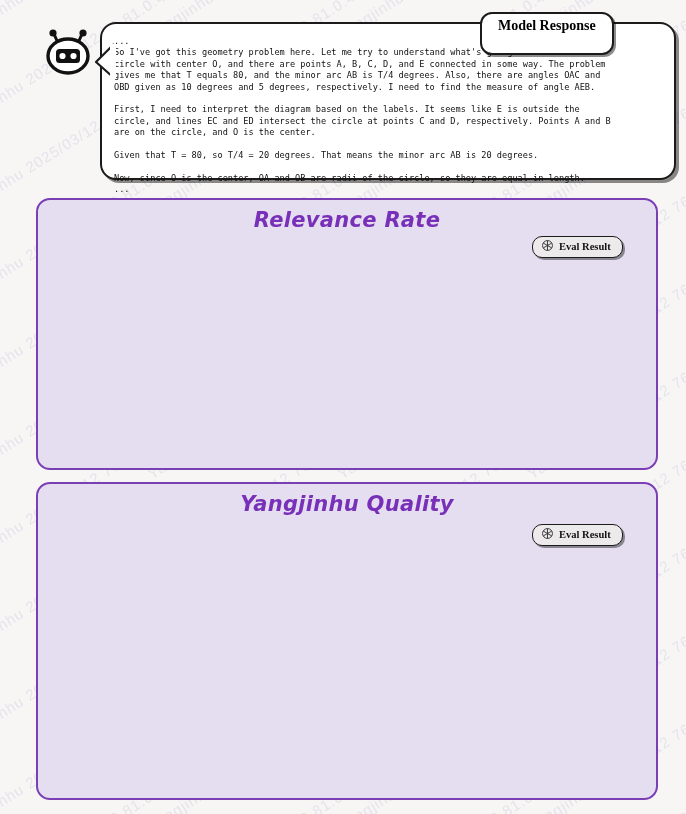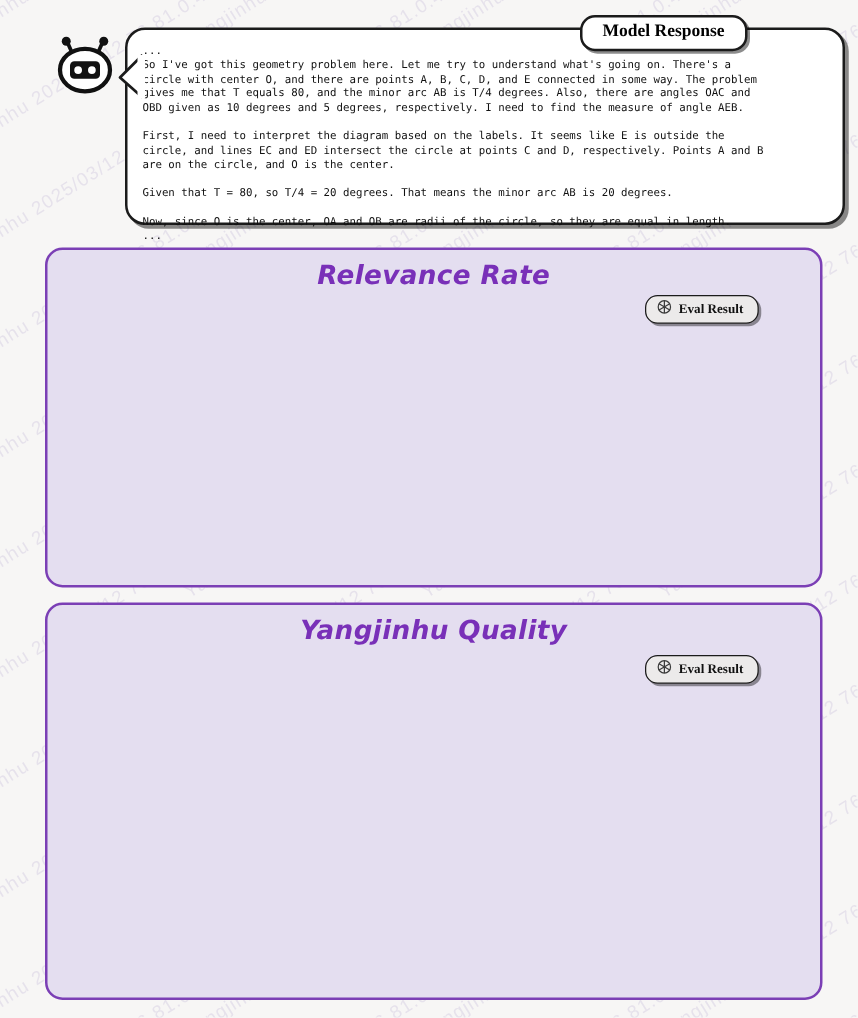--- a/index.html
+++ b/index.html
@@ -33,23 +33,23 @@
   .resp-wrap{position:absolute;left:100px;top:12px;width:576px;height:168px;z-index:2;}
   .resp-box{
     position:absolute;left:0;top:10px;width:100%;height:158px;
     box-sizing:border-box;
     background:#fff;
     border:2px solid #1b1b1b;
     border-radius:16px;
     box-shadow:3px 3px 0 rgba(0,0,0,.45);
   }
   .resp-tab{
-    position:absolute;left:364px;top:0px;
+    position:absolute;left:380px;top:0px;
     background:#fff;border:2px solid #1b1b1b;border-radius:12px;
-    padding:4px 16px 5px;
+    padding:4px 16px 19px;
     font-weight:bold;font-size:14px;color:#000;
     box-shadow:2px 2px 0 rgba(0,0,0,.45);
     z-index:3;
     white-space:nowrap;
   }
   .resp-text{
     position:absolute;left:14px;top:24px;right:22px;
     font-family:"DejaVu Sans Mono",monospace;
     font-size:8.6px;line-height:11.4px;color:#111;
     white-space:pre-wrap;
@@ -126,21 +126,21 @@
   }
   .eval-tab{
     position:absolute;
     background:#eceaea;
     border:1.6px solid #1b1b1b;
     border-radius:10px;
     padding:2px 11px 3px 8px;
     font-weight:bold;font-size:10.5px;color:#111;
     display:flex;align-items:center;gap:5px;
     box-shadow:2px 2px 0 rgba(0,0,0,.4);
-    z-index:4;white-space:nowrap;
+    z-index:4;white-space:nowrap;margin-left:16px;
   }
 
   .mark{
     position:absolute;font-family:"DejaVu Sans",sans-serif;
     font-weight:bold;line-height:1;
   }
   .mark.ok{color:#1f8a2e;font-size:26px;}
   .mark.no{color:#cc1f1f;font-size:24px;}
 
   .stepcard{

